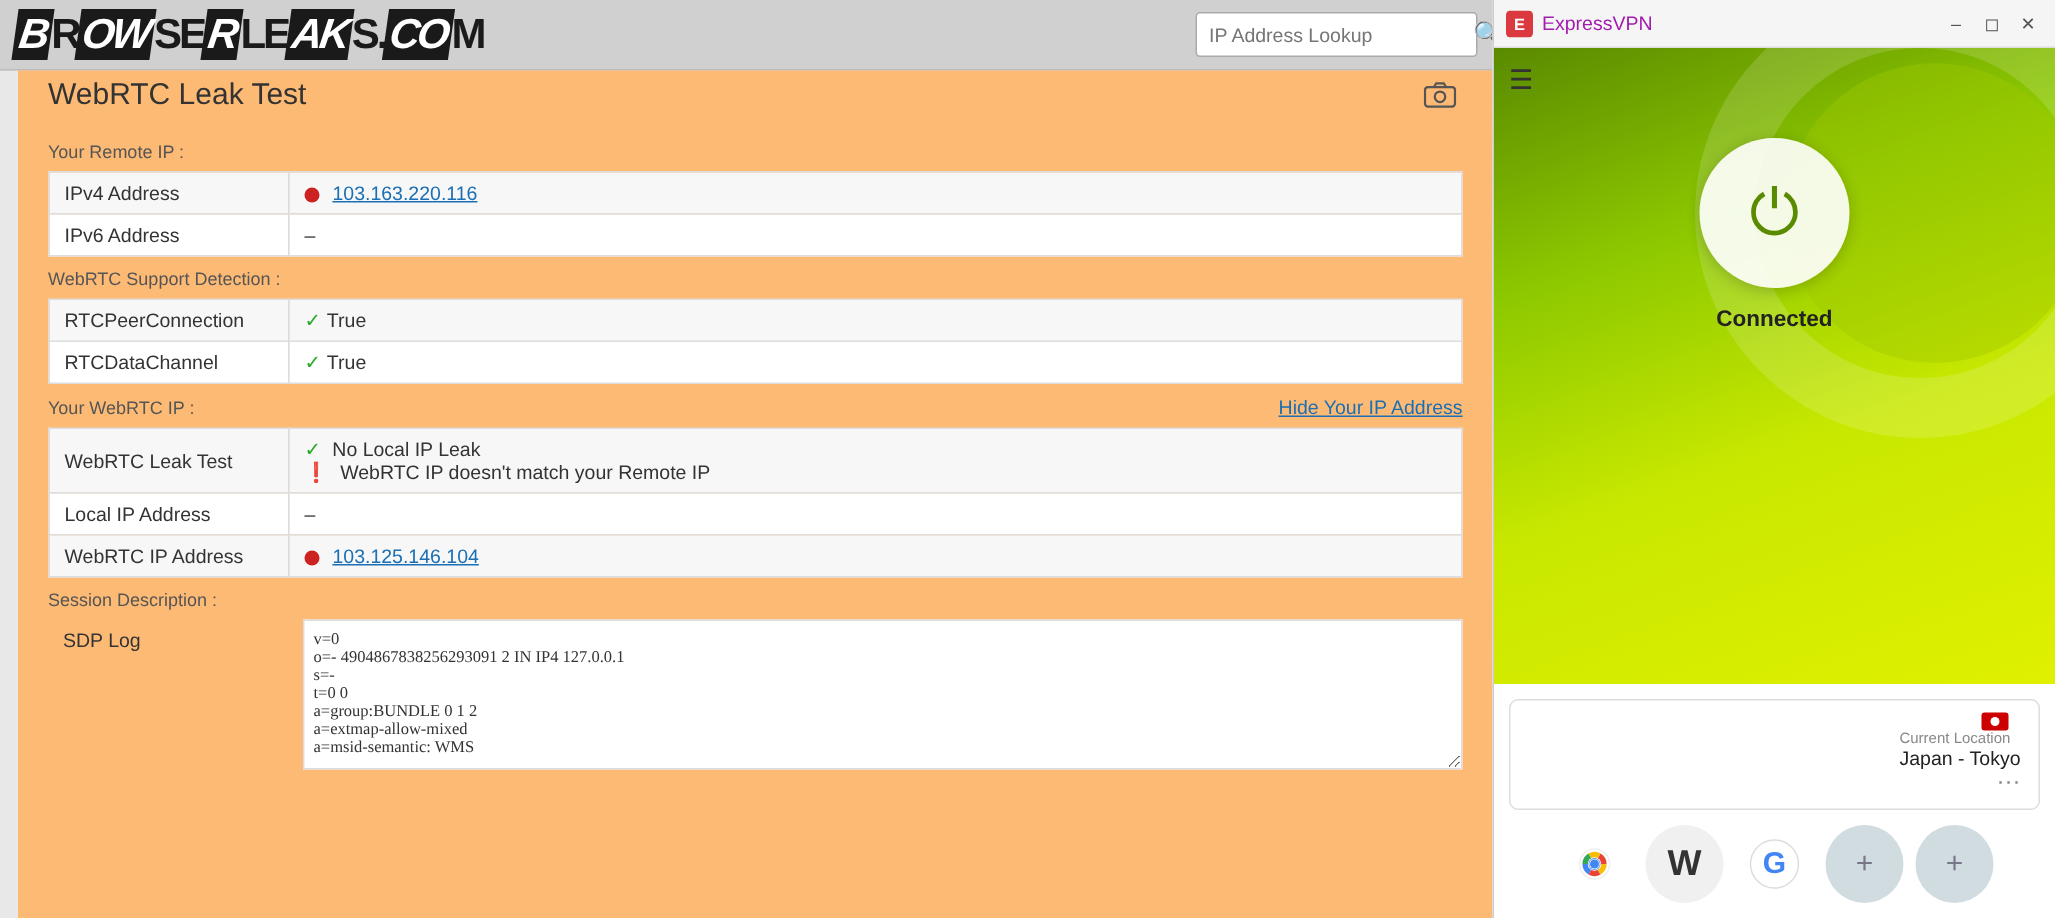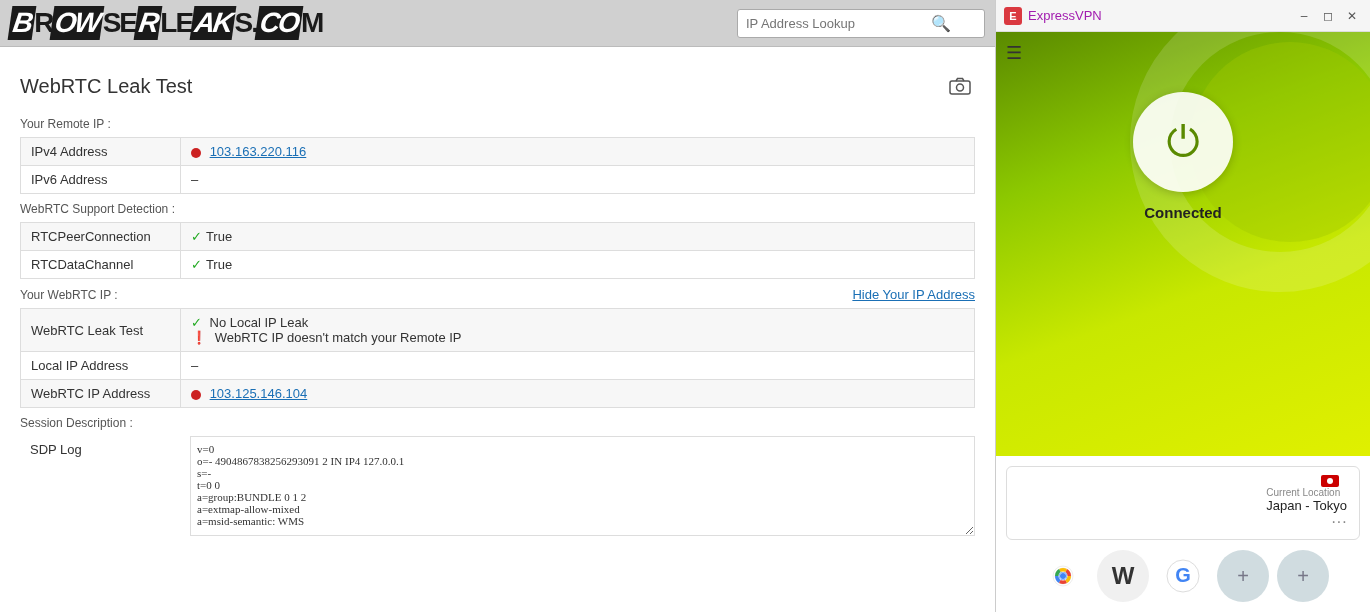--- a/index.html
+++ b/index.html
@@ -29,44 +29,45 @@
     }
 
     #search-bar {
       margin-left: auto;
       display: flex;
       align-items: center;
       background: white;
       border: 1px solid #aaa;
       border-radius: 3px;
       padding: 4px 8px;
-      width: 248px;
+      width: 188px;
     }
 
     #search-input {
       border: none;
       outline: none;
       font-size: 13px;
       color: #888;
       width: 185px;
       background: transparent;
     }
 
     #search-icon-btn {
       cursor: pointer;
       color: #555;
       font-size: 16px;
     }
 
     
     #main-content {
-      background: #ffffff;
+      background: #fdba74;
       flex: 1;
-      padding: 24px 20px;
+      padding: 1px 20px;
       overflow-y: auto;
+      margin-left: 12px;
     }
 
     #page-title-row {
       display: flex;
       align-items: center;
       justify-content: space-between;
       margin-bottom: 16px;
     }
 
     #page-title {

